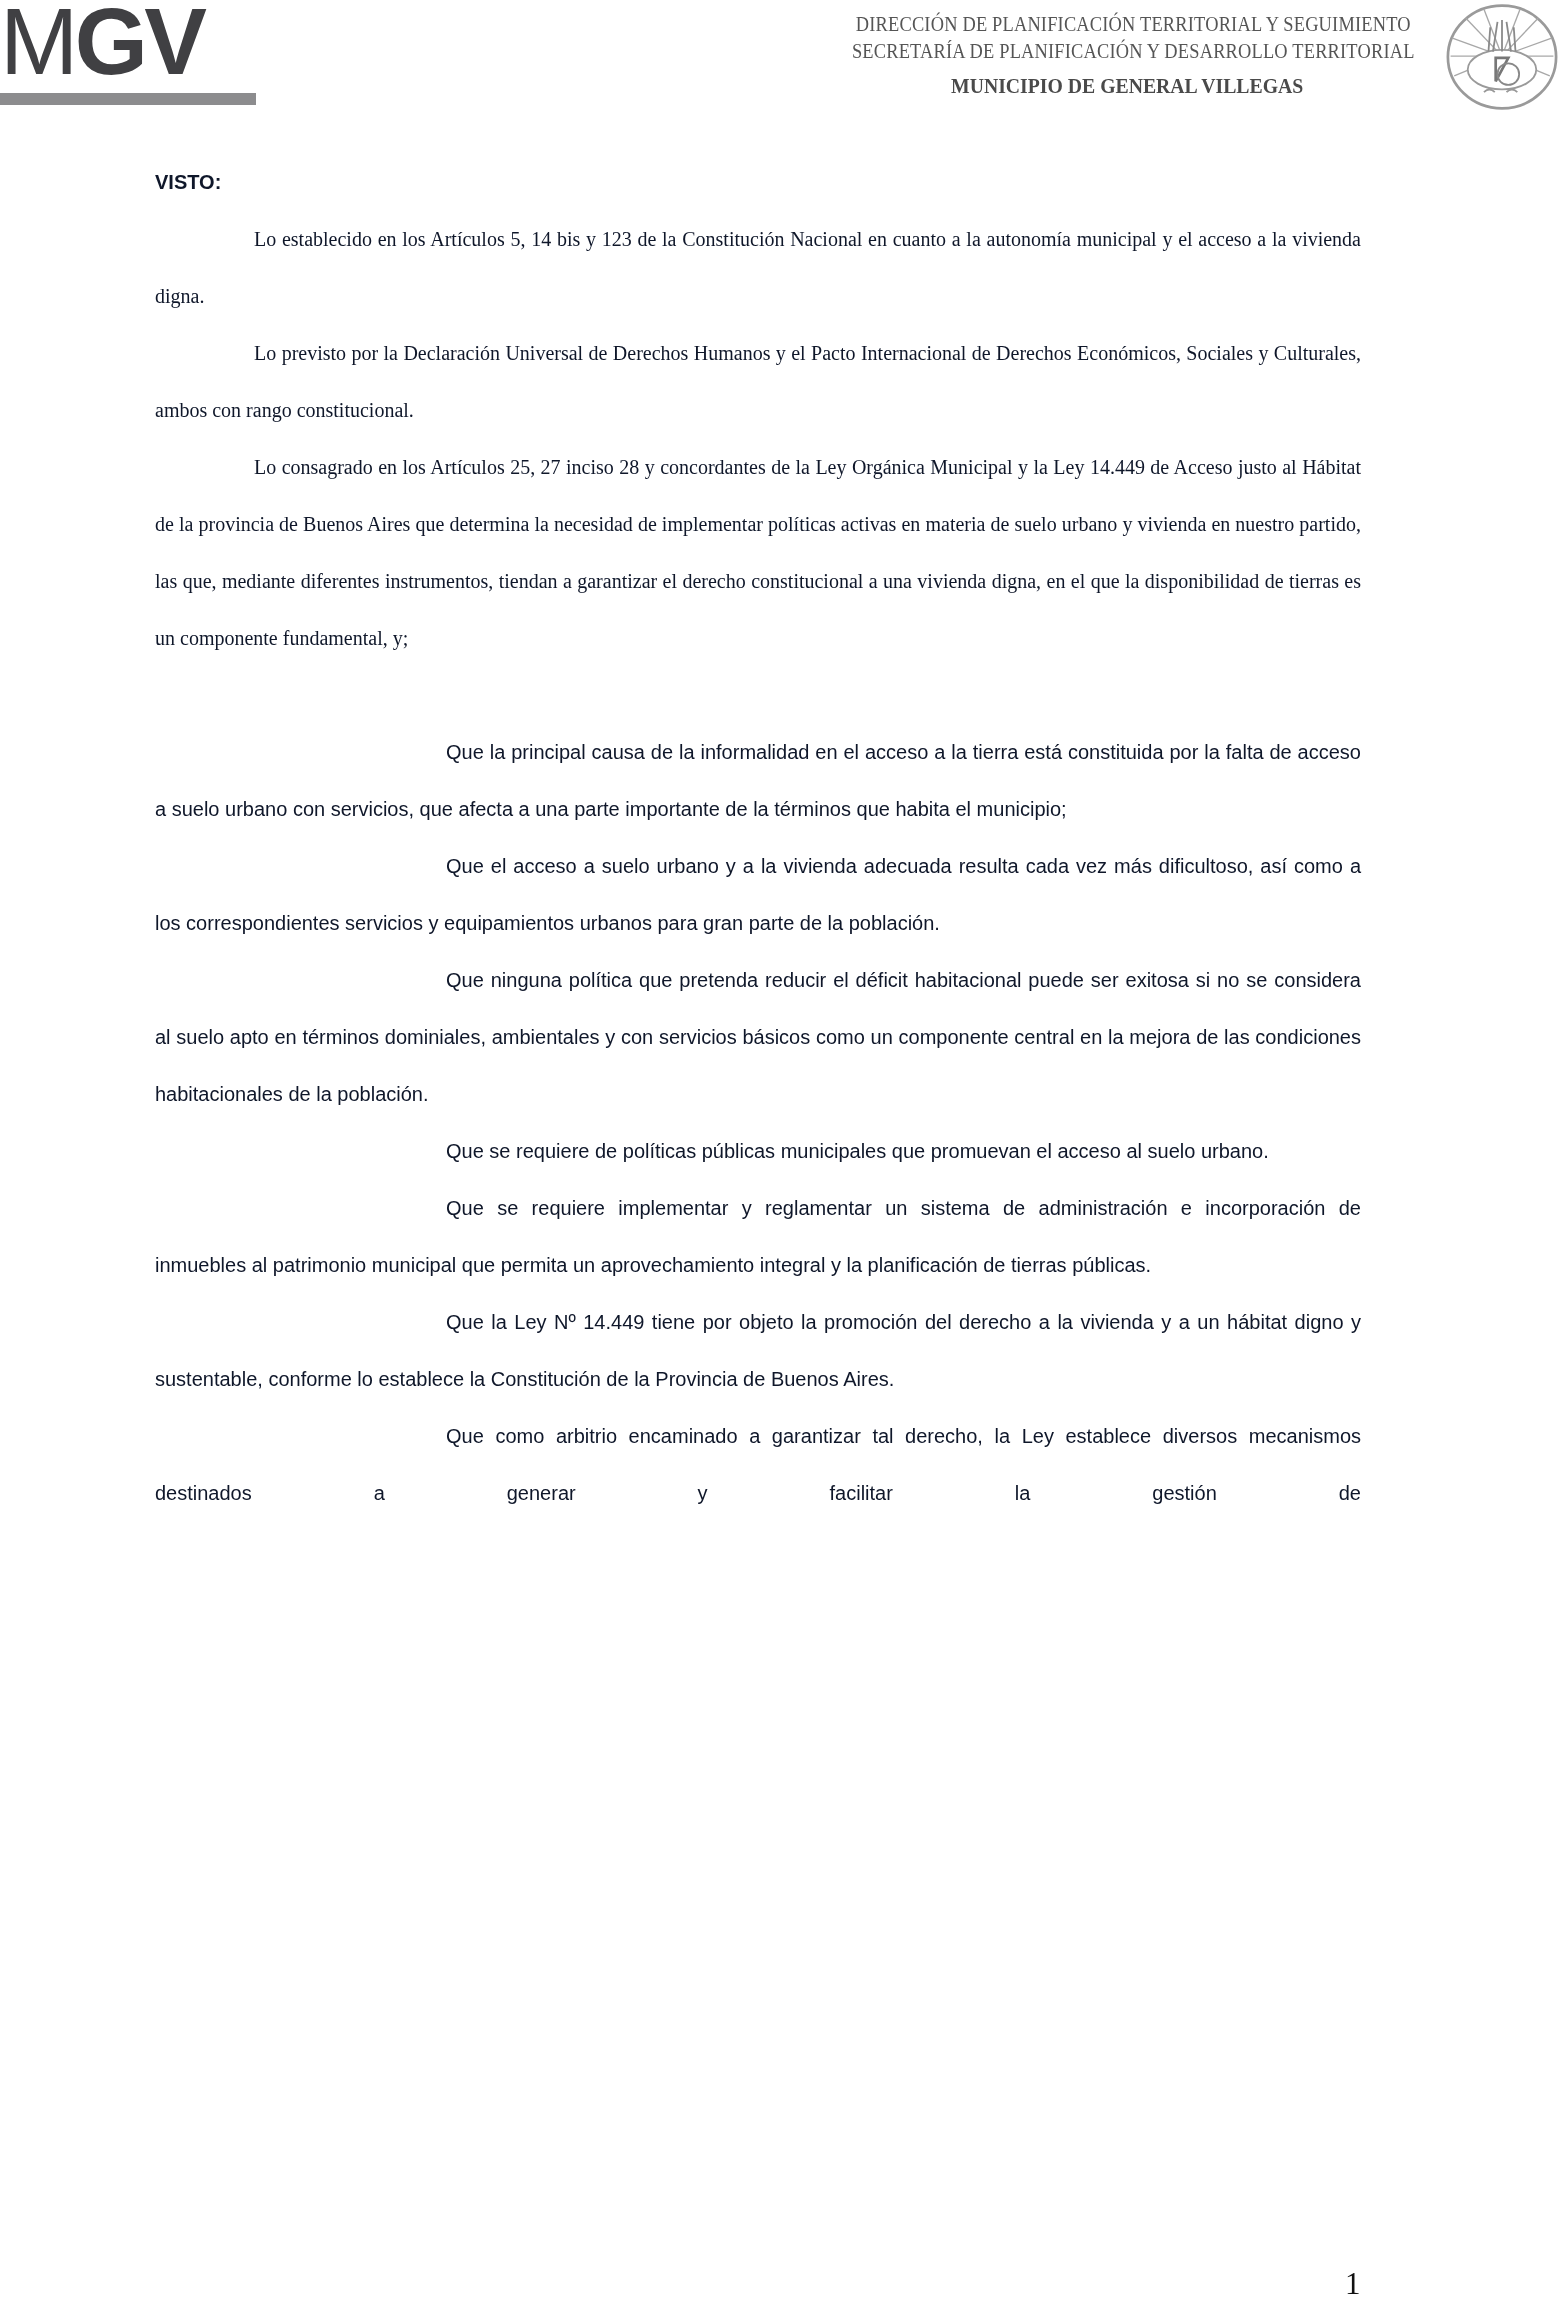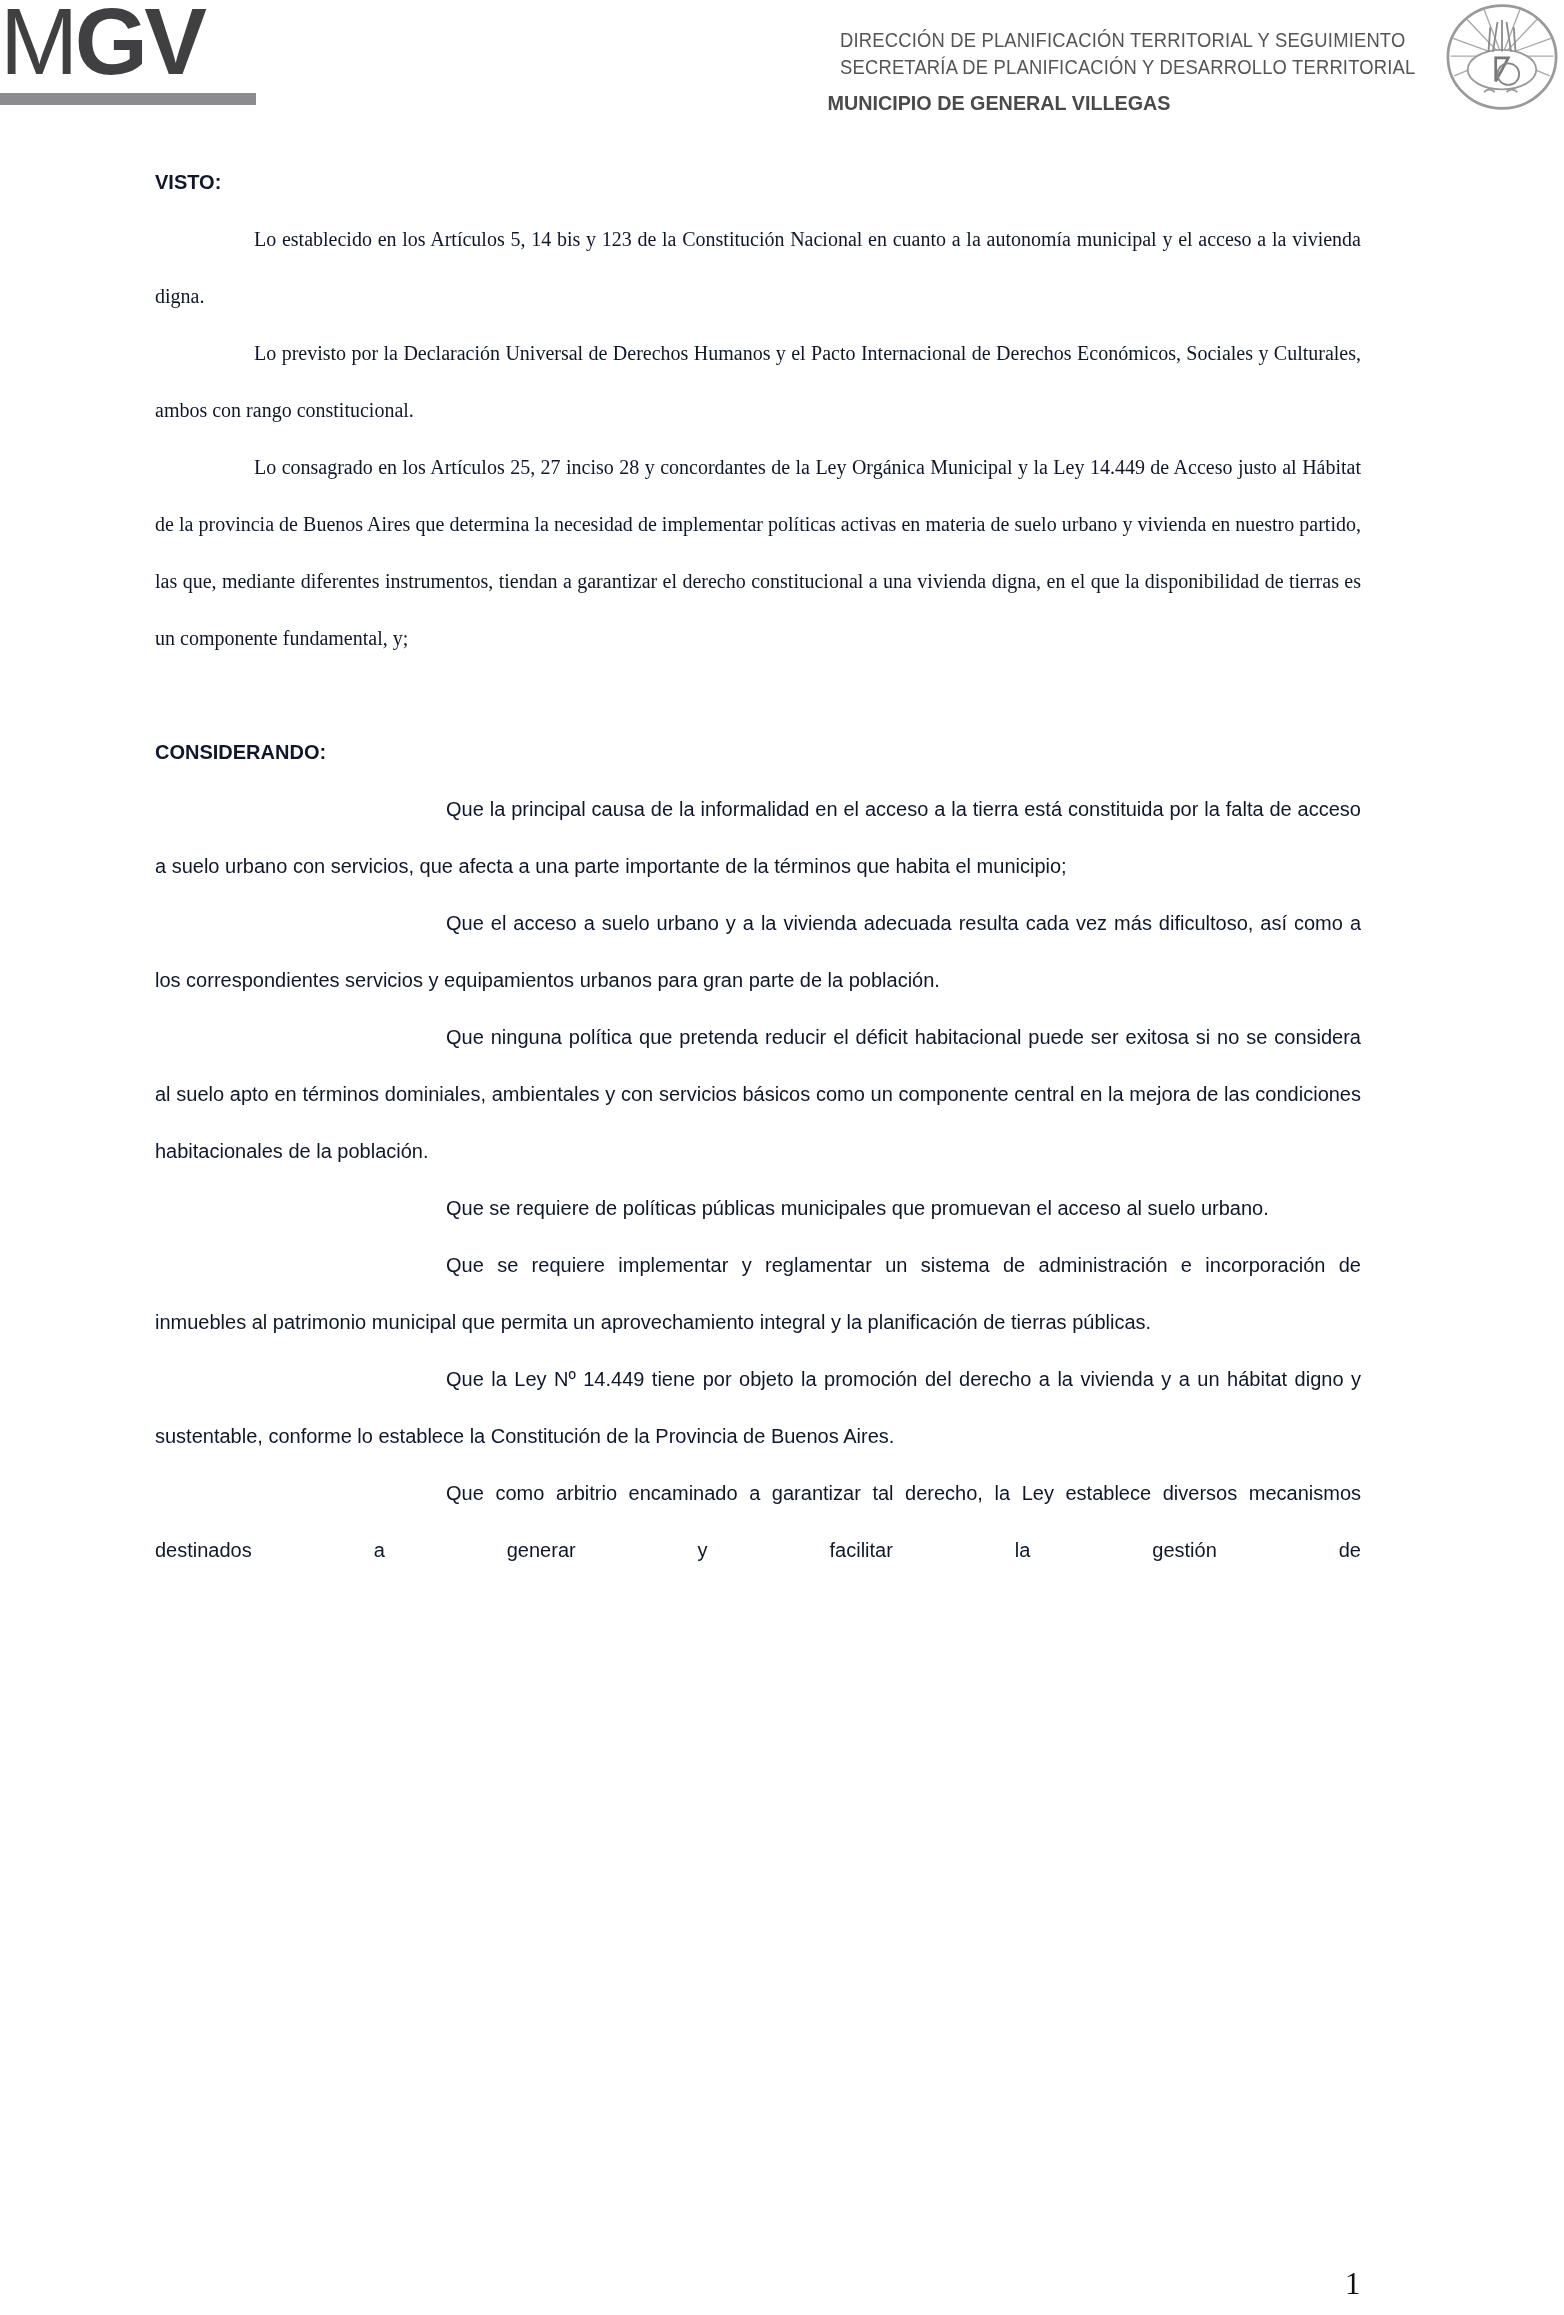--- a/index.html
+++ b/index.html
@@ -2,21 +2,21 @@
 <html style="font-size:14.5px"><head>
 <meta charset="utf-8">
 <style>
   html, body { margin:0; padding:0; background:#ffffff; }
   body { width:1564px; height:2316px; position:relative; overflow:hidden; font-family:"Liberation Sans", sans-serif; color:#111; }
   .logo { position:absolute; left:0; top:0; width:271px; height:109px; }
   .logo-text { position:absolute; left:0; top:-5.4px; font-family:"Liberation Sans", sans-serif; font-size:94px; line-height:94px; color:#404043; letter-spacing:-3.6px; }
   .logo-text .m { font-weight:normal; }
   .logo-text .gv { font-weight:bold; }
   .logo-bar { position:absolute; left:0; top:93px; width:256px; height:11.8px; background:#8c8c8e; }
-  .hdr { position:absolute; right:149px; top:27px; text-align:left; color:#555; font-family:Liberation Sans, sans-serif; }
+  .hdr { position:absolute; right:149px; top:11px; text-align:center; color:#555; font-family:Liberation Serif, serif; }
   .hdr .l1, .hdr .l2 { font-size:20px; line-height:27px; letter-spacing:0.2px; transform:scaleX(0.92); transform-origin:right; }
   .hdr .l3 { font-size:21px; font-weight:bold; line-height:33px; margin-top:5.4px; color:#4a4a4a; transform:scaleX(0.94); transform-origin:right; }
   .seal { position:absolute; left:1443px; top:1.8px; width:118px; height:110px; }
   .doc { position:absolute; left:155px; top:154px; width:1206px; font-size:20px; line-height:57px; color:#0f172a; }
   .heading { font-weight:bold; margin:0; }
   p { margin:0; text-align:justify; text-align-last:left; }
   .ind1 { text-indent:99px;font-family:Liberation Serif, serif; }
   .ind2 { text-indent:291px; }
   .gap { height:57px; }
   .pnum { position:absolute; left:1345px; top:2266px; font-family:"Liberation Serif", serif; font-size:31px; color:#111; }
@@ -61,21 +61,20 @@
   <circle cx="72" cy="80" r="12" fill="none" stroke="#888" stroke-width="2"></circle>
   <path d="M45 100 q6 -6 12 0 M70 100 q6 -6 12 0" fill="none" stroke="#999" stroke-width="2"></path>
 </svg>
 
 <div class="doc">
   <div class="heading">VISTO:</div>
   <p class="ind1">Lo establecido en los Artículos 5, 14 bis y 123 de la Constitución Nacional en cuanto a la autonomía municipal y el acceso a la vivienda digna.</p>
   <p class="ind1">Lo previsto por la Declaración Universal de Derechos Humanos y el Pacto Internacional de Derechos Económicos, Sociales y Culturales, ambos con rango constitucional.</p>
   <p class="ind1">Lo consagrado en los Artículos 25, 27 inciso 28 y concordantes de la Ley Orgánica Municipal y la Ley 14.449 de Acceso justo al Hábitat de la provincia de Buenos Aires que determina la necesidad de implementar políticas activas en materia de suelo urbano y vivienda en nuestro partido, las que, mediante diferentes instrumentos, tiendan a garantizar el derecho constitucional a una vivienda digna, en el que la disponibilidad de tierras es un componente fundamental, y;</p>
   <div class="gap"></div>
-  <div class="heading">CONSIDERANDO:</div>
   <p class="ind2">Que la principal causa de la informalidad en el acceso a la tierra está constituida por la falta de acceso a suelo urbano con servicios, que afecta a una parte importante de la términos que habita el municipio;</p>
   <p class="ind2">Que el acceso a suelo urbano y a la vivienda adecuada resulta cada vez más dificultoso, así como a los correspondientes servicios y equipamientos urbanos para gran parte de la población.</p>
   <p class="ind2">Que ninguna política que pretenda reducir el déficit habitacional puede ser exitosa si no se considera al suelo apto en términos dominiales, ambientales y con servicios básicos como un componente central en la mejora de las condiciones habitacionales de la población.</p>
   <p class="ind2">Que se requiere de políticas públicas municipales que promuevan el acceso al suelo urbano.</p>
   <p class="ind2">Que se requiere implementar y reglamentar un sistema de administración e incorporación de inmuebles al patrimonio municipal que permita un aprovechamiento integral y la planificación de tierras públicas.</p>
   <p class="ind2">Que la Ley Nº 14.449 tiene por objeto la promoción del derecho a la vivienda y a un hábitat digno y sustentable, conforme lo establece la Constitución de la Provincia de Buenos Aires.</p>
   <p class="ind2" style="text-align-last:justify">Que como arbitrio encaminado a garantizar tal derecho, la Ley establece diversos mecanismos destinados a generar y facilitar la gestión de</p>
 </div>
 
 <div class="pnum">1</div>

